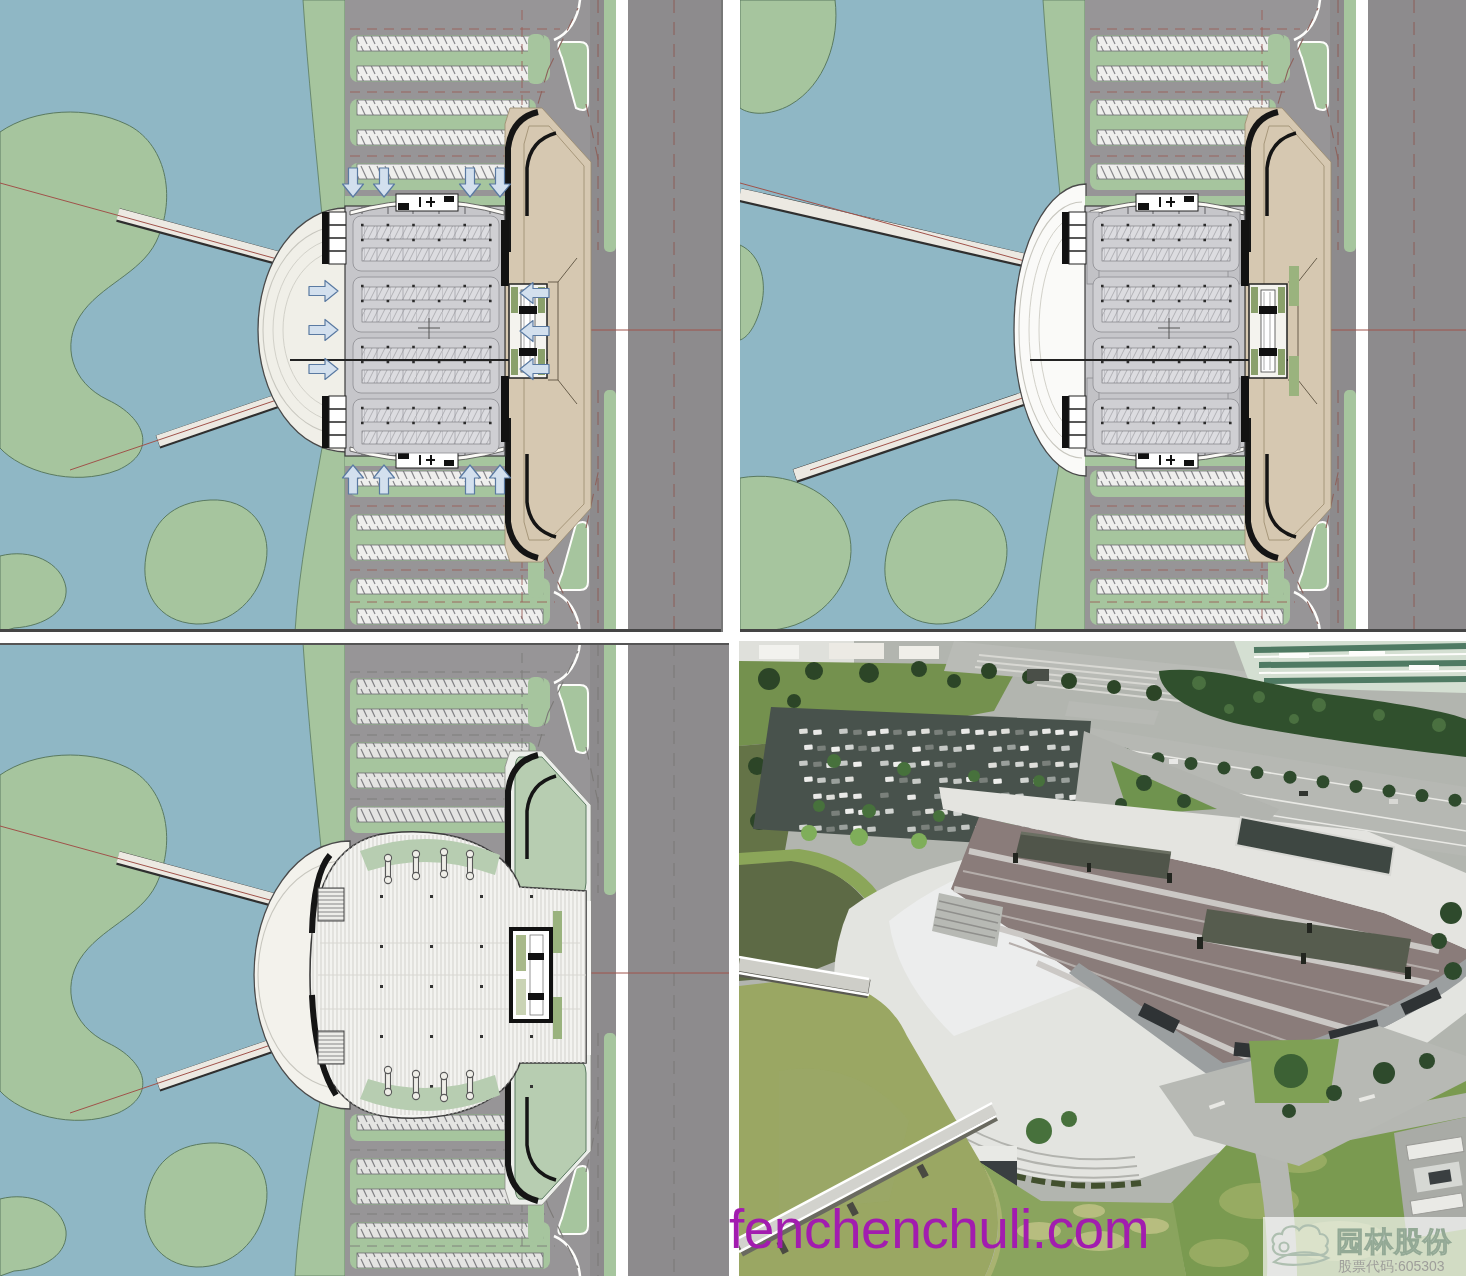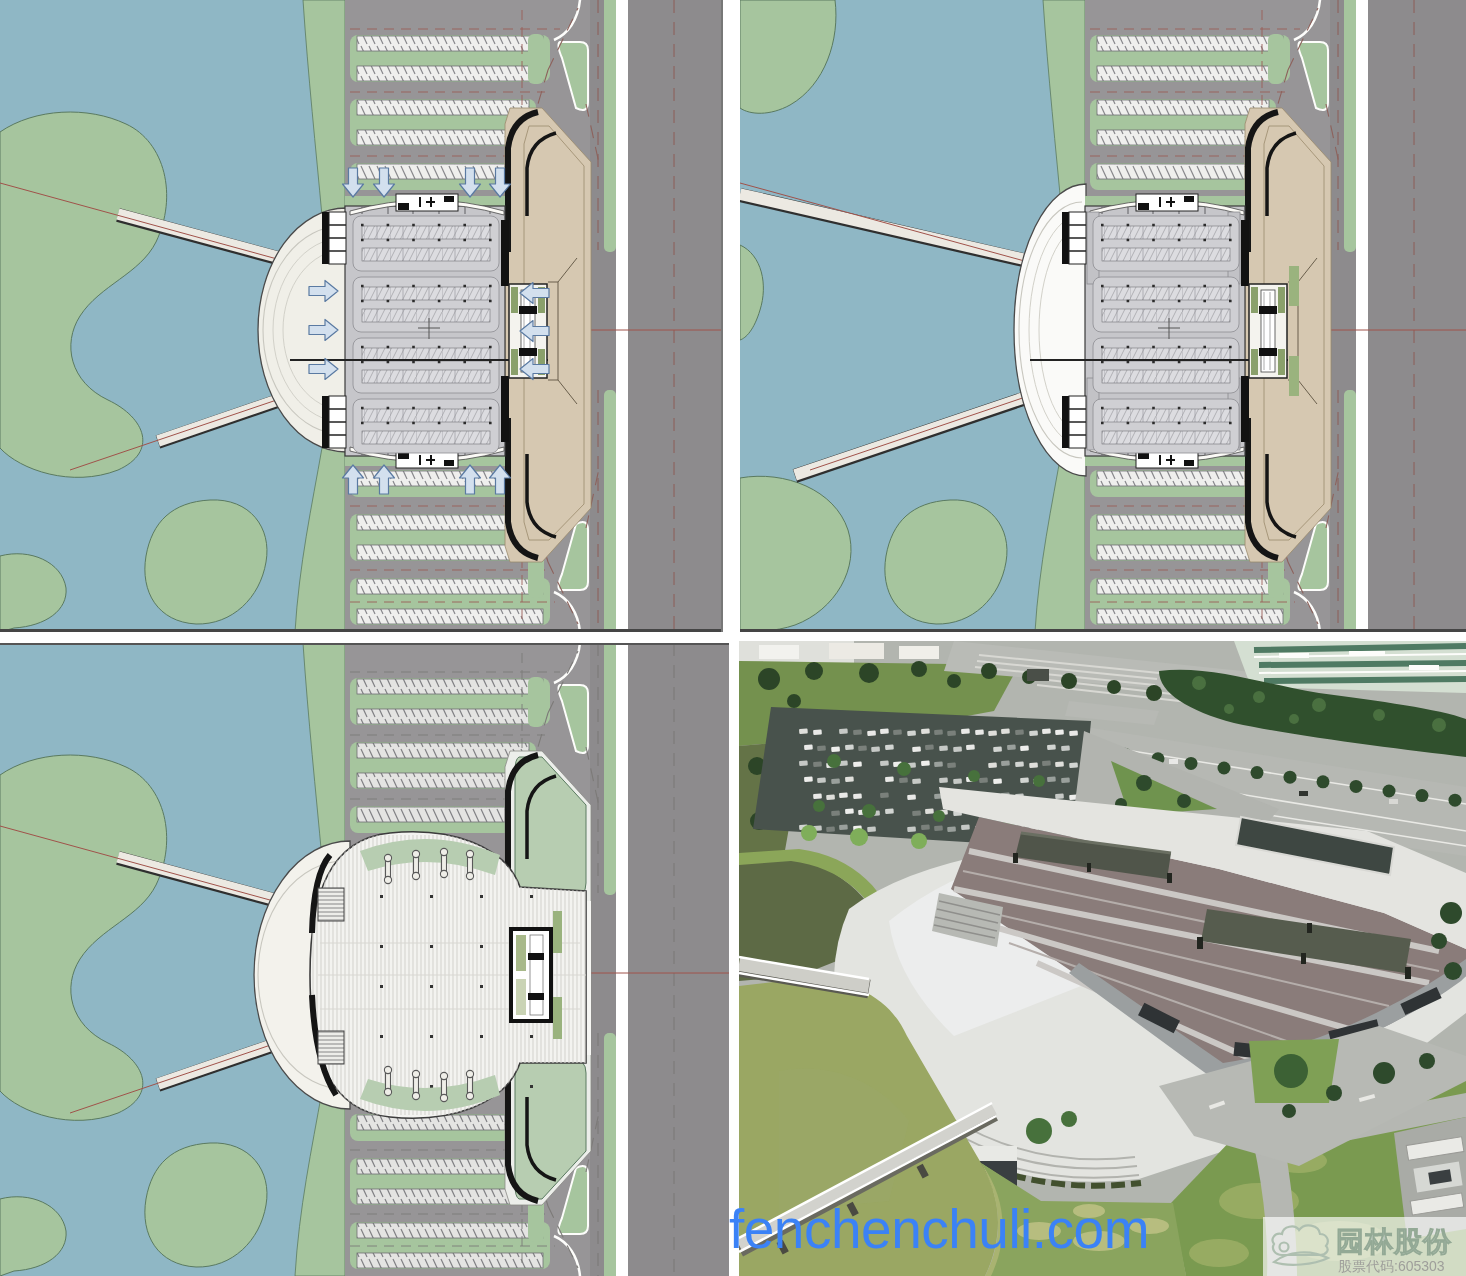--- a/index.html
+++ b/index.html
@@ -1135,21 +1135,21 @@
         <circle cx="595" cy="452" r="8"></circle>
         <circle cx="550" cy="470" r="7"></circle>
       </g>
 
 <g fill="#47713c">
         <circle cx="300" cy="490" r="13"></circle>
         <circle cx="330" cy="478" r="8"></circle>
       </g>
 </svg>
 
-<div style="position:absolute;left:729px;top:1197px;font-size:55px;color:#3b82f6;font-family:'Liberation Sans',sans-serif;font-weight:400;letter-spacing:-0.5px;">fenchenchuli.com</div>
+<div style="position:absolute;left:729px;top:1197px;font-size:55px;color:#a21caf;font-family:'Liberation Sans',sans-serif;font-weight:400;letter-spacing:-0.5px;">fenchenchuli.com</div>
 
 <div style="position:absolute;left:1263px;top:1217px;width:203px;height:59px;background:rgba(252,252,252,0.68);"></div>
 
 <svg class="p" style="left:1266px;top:1219px" width="200" height="57" viewBox="0 0 200 57">
 <g fill="none" stroke="#aebfb0" stroke-width="2.2">
 <path d="M16,36 C9,36 5,30 8,25 C4,20 9,13 16,15 C17,7 29,5 33,11 C39,3 53,6 54,15 C61,15 64,22 60,27 C64,31 60,36 54,36 Z"></path>
 <path d="M8,43 C22,32 44,30 62,39 C48,46 22,48 8,43 Z"></path>
 </g>
 <circle cx="18" cy="28" r="4.5" fill="none" stroke="#aebfb0" stroke-width="2.2"></circle>
 <text x="70" y="32" font-family="'Liberation Sans',sans-serif" font-size="28" font-weight="bold" fill="#bac7ba" stroke="#93a995" stroke-width="0.8" letter-spacing="1">园林股份</text>

